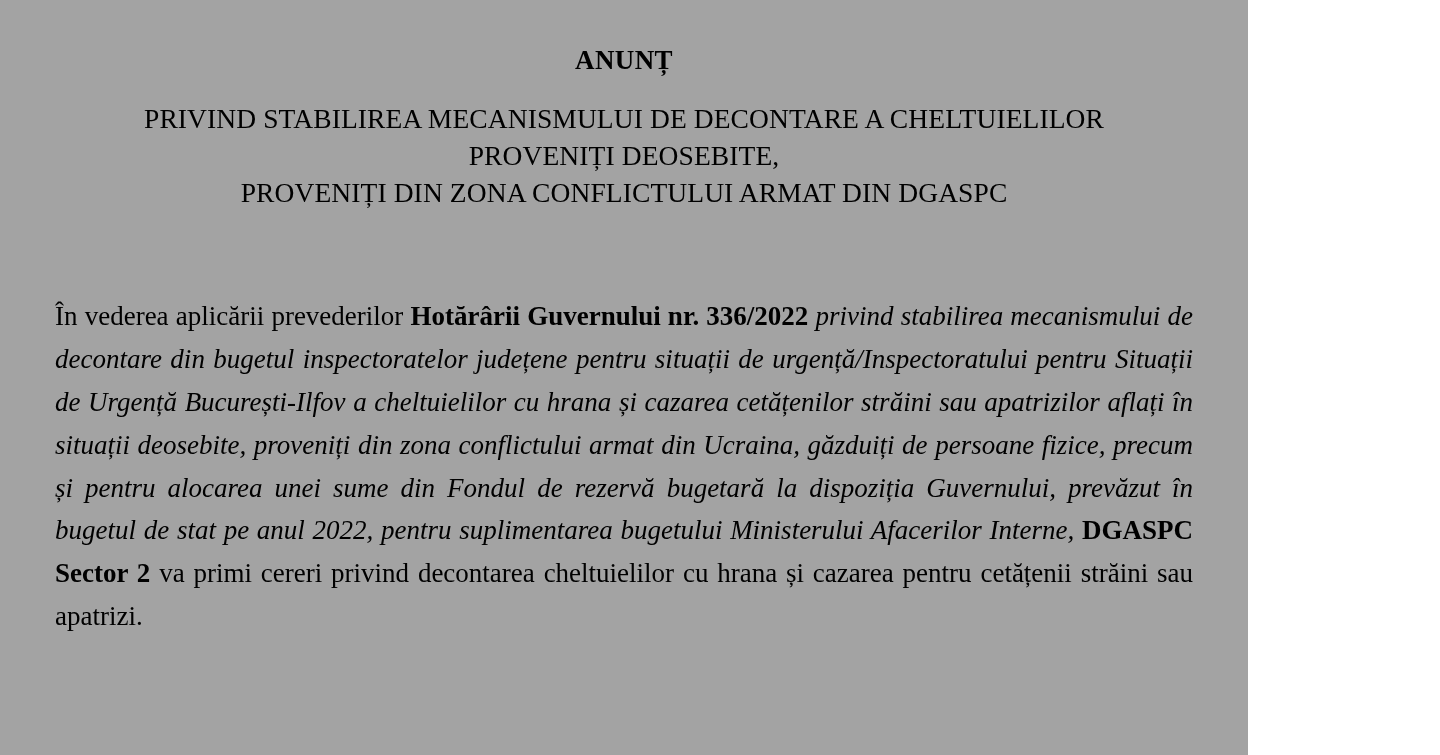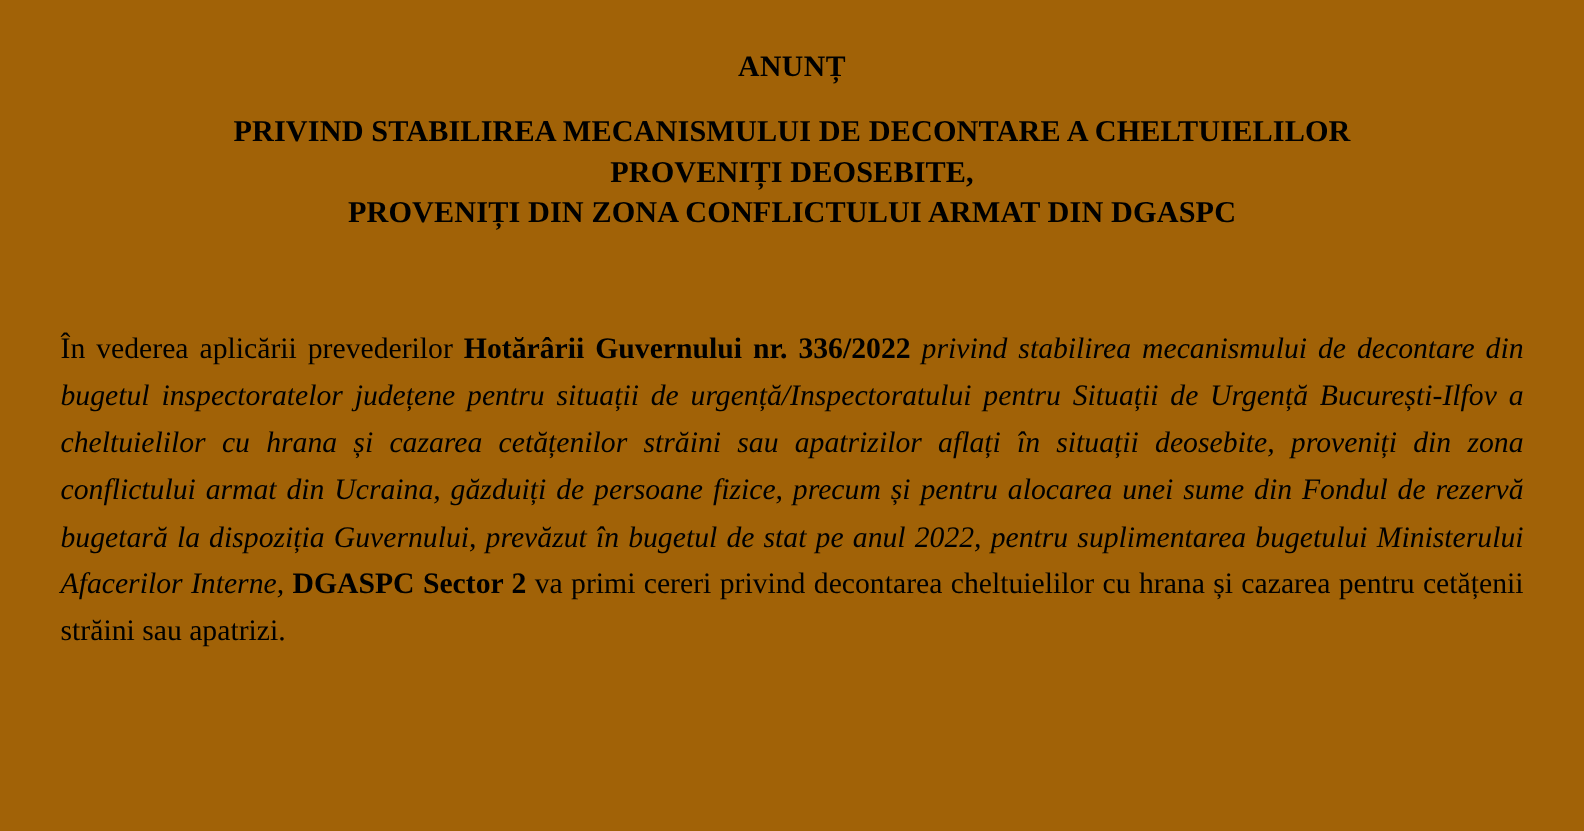--- a/index.html
+++ b/index.html
@@ -8,39 +8,39 @@
     background: #ffffff;
   }
   body {
     width: 1440px;
     height: 755px;
     font-family: "Liberation Serif", "DejaVu Serif", serif;
     color: #000000;
     overflow: hidden;
   }
   .page {
-    width: 1440px;
+    width: 1248px;
     height: 755px;
     position: relative;
     box-sizing: border-box;
     padding: 0 55px;
-    background: #a16207;
+    background: #a3a3a3;
   }
   .doc-title {
     text-align: center;
     font-weight: bold;
     font-size: 27px;
     letter-spacing: 0.4px;
     margin: 0;
     padding-top: 44px;
     line-height: 1.2;
   }
   .doc-subtitle {
     text-align: center;
-    font-weight: bold;
+    font-weight: normal;
     font-size: 27.5px;
     line-height: 37px;
     margin: 0;
     padding-top: 24px;
     letter-spacing: 0.1px;
   }
   .subtitle-line {
     display: block;
     white-space: nowrap;
   }

